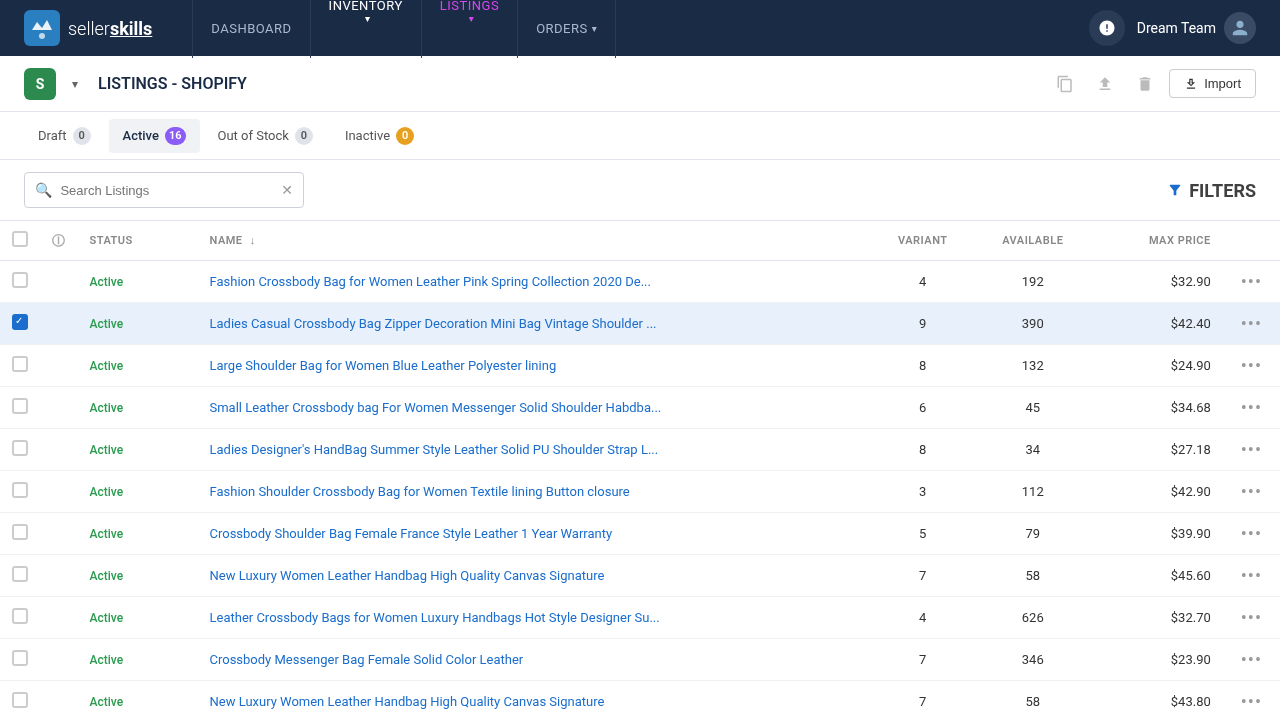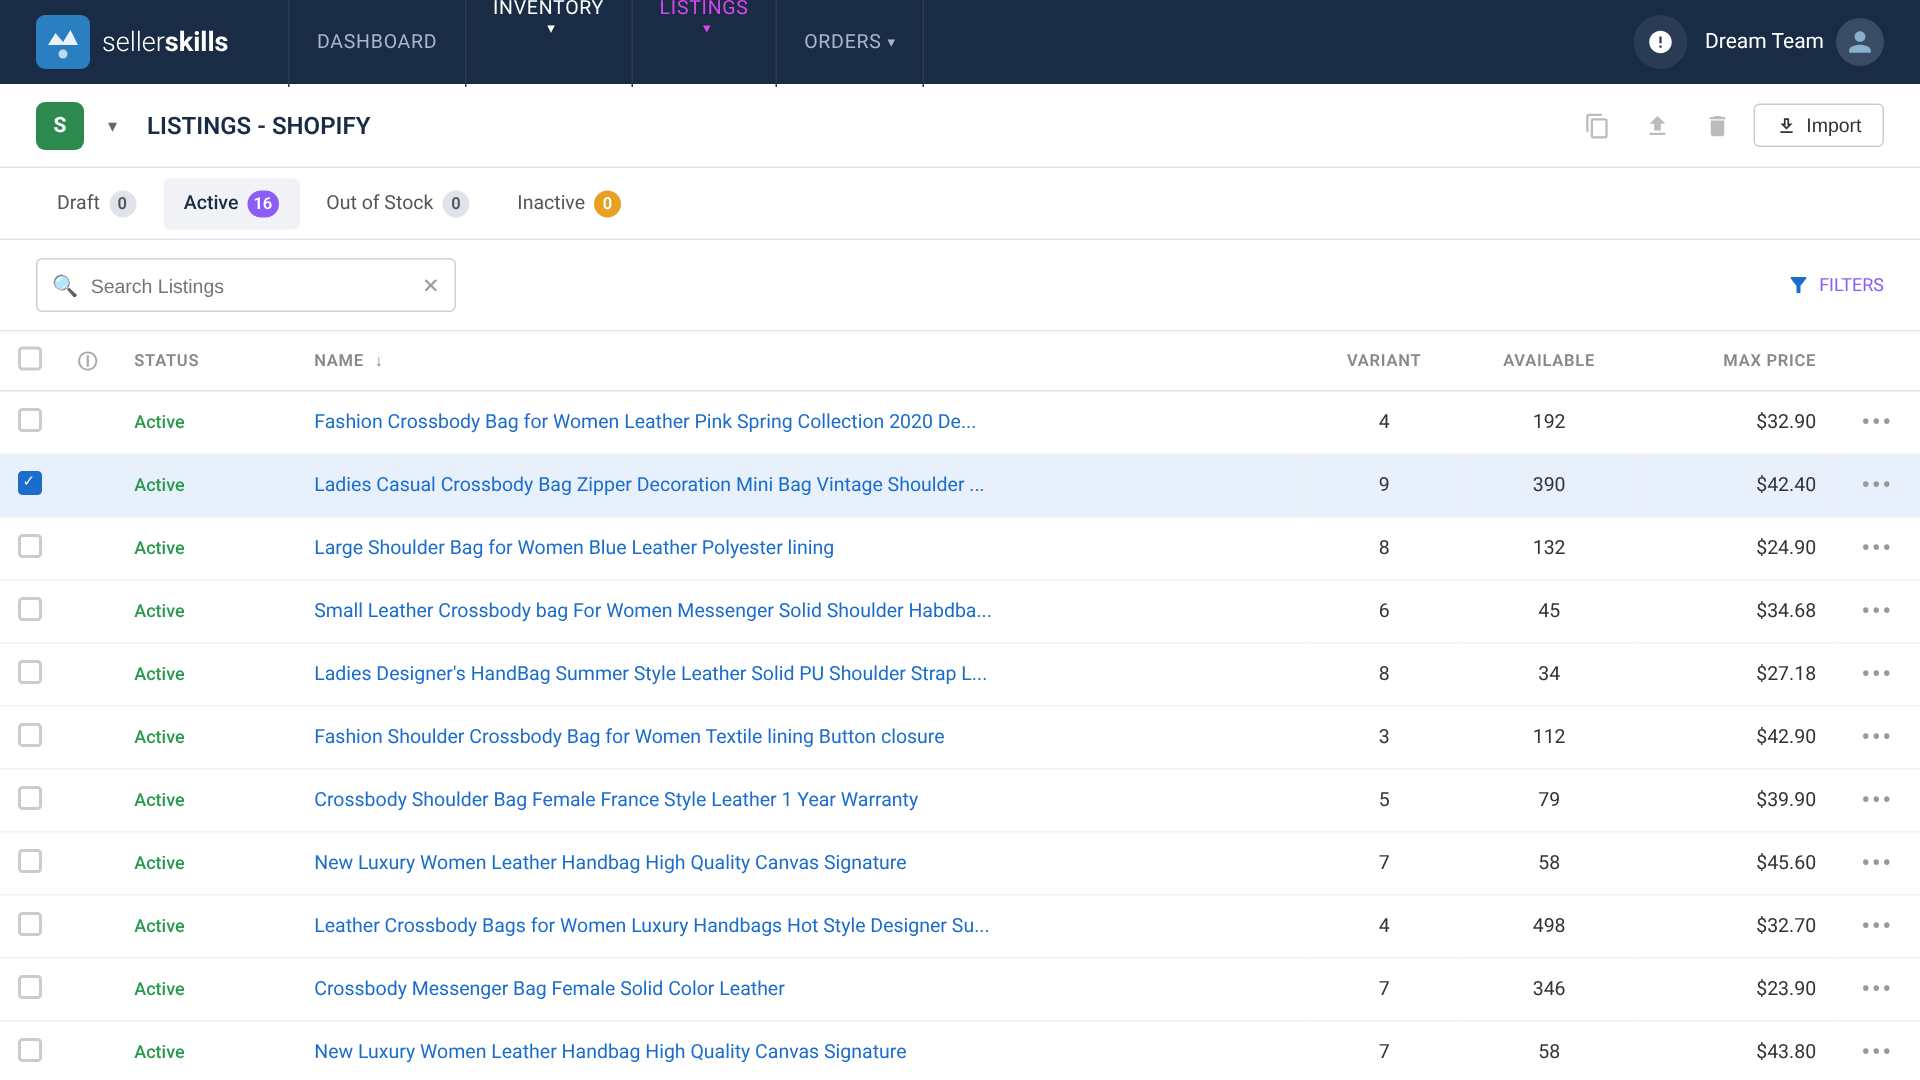--- a/index.html
+++ b/index.html
@@ -3,21 +3,21 @@
   <meta charset="utf-8">
   <style>
     * { box-sizing: border-box; margin: 0; padding: 0; }
     body { font-family: -apple-system, BlinkMacSystemFont, 'Segoe UI', Roboto, sans-serif; font-size: 13px; background: #f5f6fa; color: #333; }
 
     
     .header { background: #1a2b45; display: flex; align-items: center; height: 56px; padding: 0 24px; gap: 0; }
     .header-logo { display: flex; align-items: center; gap: 8px; margin-right: 40px; }
     .logo-icon { width: 36px; height: 36px; }
     .logo-text { color: white; font-size: 18px; font-weight: 300; }
-    .logo-text strong { font-weight: 700; }
+    .logo-text strong { font-weight: 700; text-decoration: underline; }
     .header-nav { display: flex; align-items: center; gap: 0; flex: 1; }
     .nav-item { color: #a8b8cc; font-size: 13px; font-weight: 400; padding: 0 18px; text-transform: uppercase; letter-spacing: 0.5px; cursor: pointer; height: 60px; display: flex; align-items: center; border-right: 1px solid #2a3b55; }
     .nav-item:first-child { border-left: 1px solid #2a3b55; }
     .nav-item.active { color: white; flex-direction: column; }
     .nav-item .chevron { margin-left: 4px; font-size: 10px; }
     .header-right { display: flex; align-items: center; gap: 12px; margin-left: auto; }
     .header-icon-btn { width: 36px; height: 36px; background: #2a3b55; border-radius: 50%; display: flex; align-items: center; justify-content: center; cursor: pointer; }
     .header-icon-btn svg { width: 18px; height: 18px; fill: white; }
     .user-info { display: flex; align-items: center; gap: 8px; color: white; font-size: 14px; }
     .user-avatar { width: 32px; height: 32px; background: #3a4b65; border-radius: 50%; display: flex; align-items: center; justify-content: center; }
@@ -40,21 +40,21 @@
     .badge-blue { background: #8b5cf6; color: white; }
     .badge-gray { background: #e0e4ea; color: #555; }
     .badge-orange { background: #e8a020; color: white; }
 
     
     .search-filter-bar { padding: 12px 24px; background: white; border-bottom: 1px solid #e0e4ea; display: flex; align-items: center; justify-content: space-between; }
     .search-box { display: flex; align-items: center; border: 1px solid #ccd0d8; border-radius: 4px; padding: 0 10px; height: 36px; width: 280px; background: white; }
     .search-box input { border: none; outline: none; font-size: 13px; color: #333; width: 100%; background: transparent; }
     .search-box .search-icon { color: #999; margin-right: 8px; font-size: 14px; }
     .search-box .clear-icon { color: #999; cursor: pointer; font-size: 14px; }
-    .filters-btn { display: flex; align-items: center; gap: 6px; color: #8b5cf6; font-size: 12px; font-weight: 400; cursor: pointer; }
+    .filters-btn { display: flex; align-items: center; gap: 6px; color: #404040; font-size: 18px; font-weight: 700; cursor: pointer; }
 
     
     .table-container { background: white; margin: 0; overflow-x: auto; }
     table { width: 100%; border-collapse: collapse; }
     thead tr { border-bottom: 1px solid #e0e4ea; }
     th { padding: 10px 12px; text-align: left; font-size: 11px; font-weight: 600; color: #888; text-transform: uppercase; letter-spacing: 0.5px; }
     td { padding: 10px 12px; border-bottom: 1px solid #f0f2f5; font-size: 13px; vertical-align: middle; }
     tr.selected td { background: #e8f0fb; }
     .col-check { width: 40px; }
     .col-info { width: 30px; }
@@ -365,21 +365,21 @@
       <span class="checkbox "></span>
     </td>
     <td class="col-info"></td>
     <td class="col-status">
       <span class="status-active">Active</span>
     </td>
     <td class="col-name">
       <a href="#" class="product-link">Leather Crossbody Bags for Women Luxury Handbags Hot Style Designer Su...</a>
     </td>
     <td class="col-variant" style="text-align:center;">4</td>
-    <td class="col-available" style="text-align:center;">498</td>
+    <td class="col-available" style="text-align:center;">626</td>
     <td class="col-maxprice" style="text-align:right;">$32.70</td>
     <td class="col-actions">
       <span class="dots-btn">•••</span>
     </td>
   </tr>
         <tr>
     <td class="col-check">
       <span class="checkbox "></span>
     </td>
     <td class="col-info"></td>

